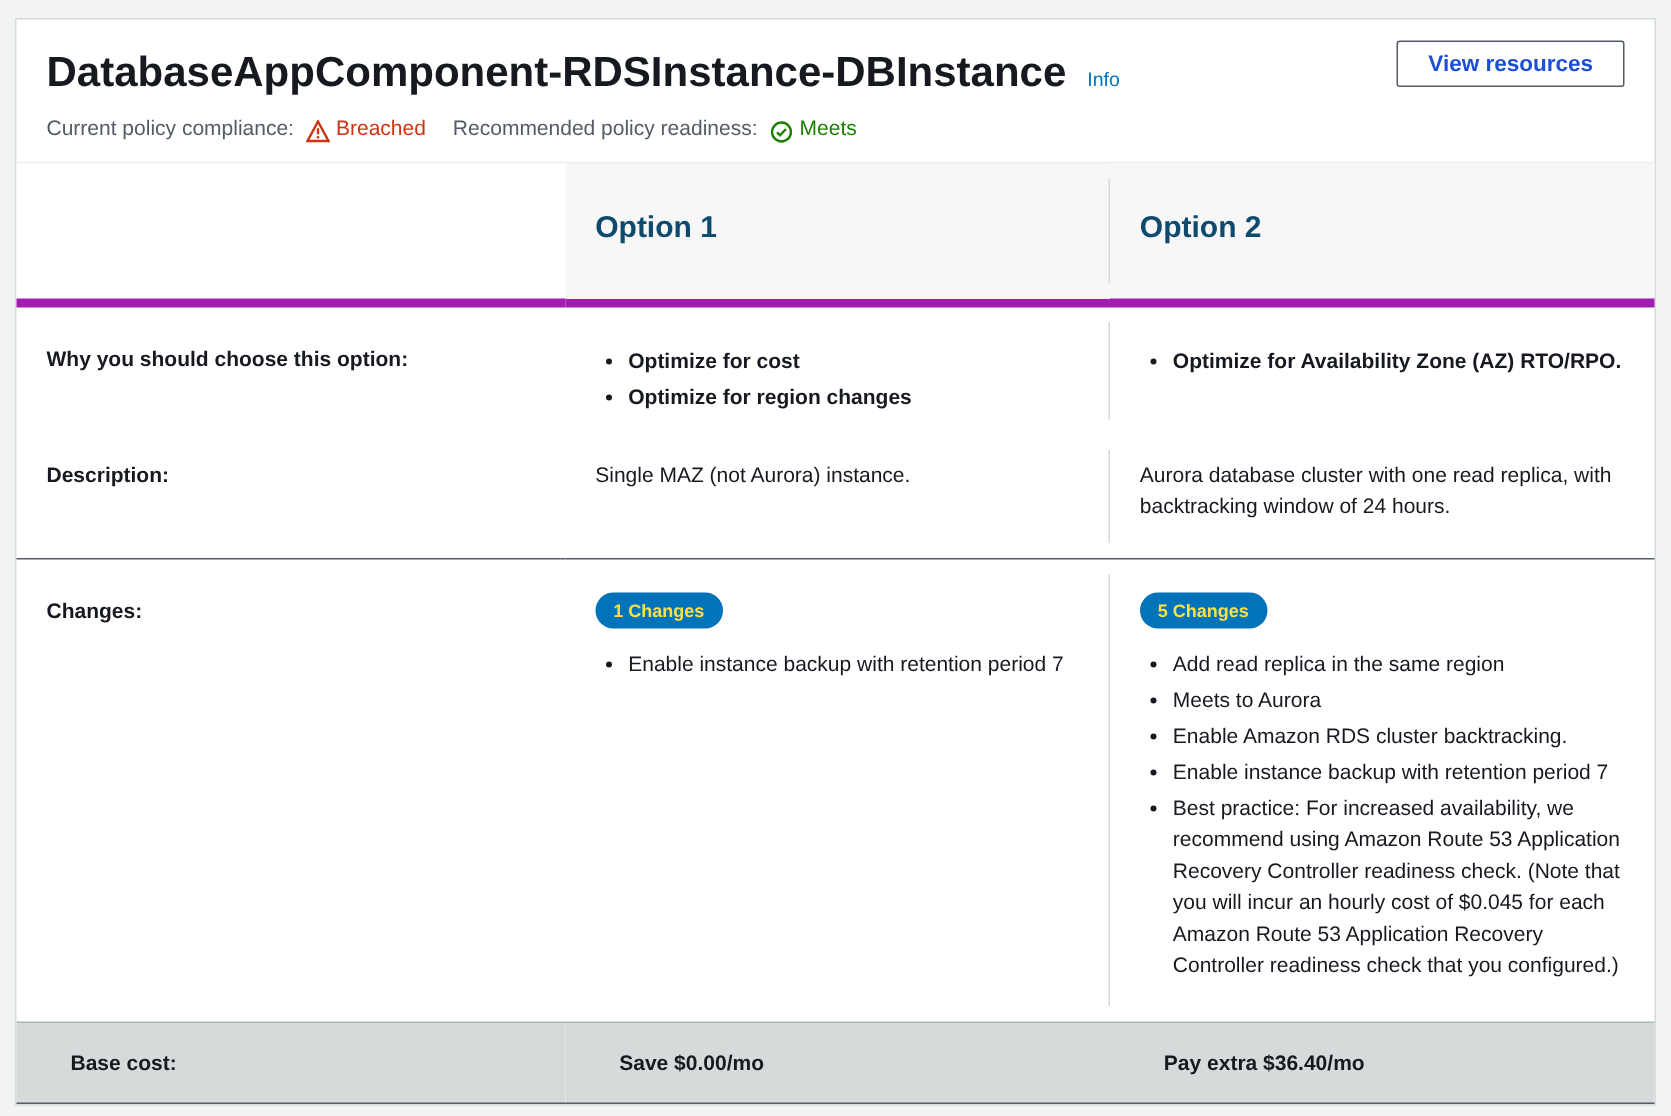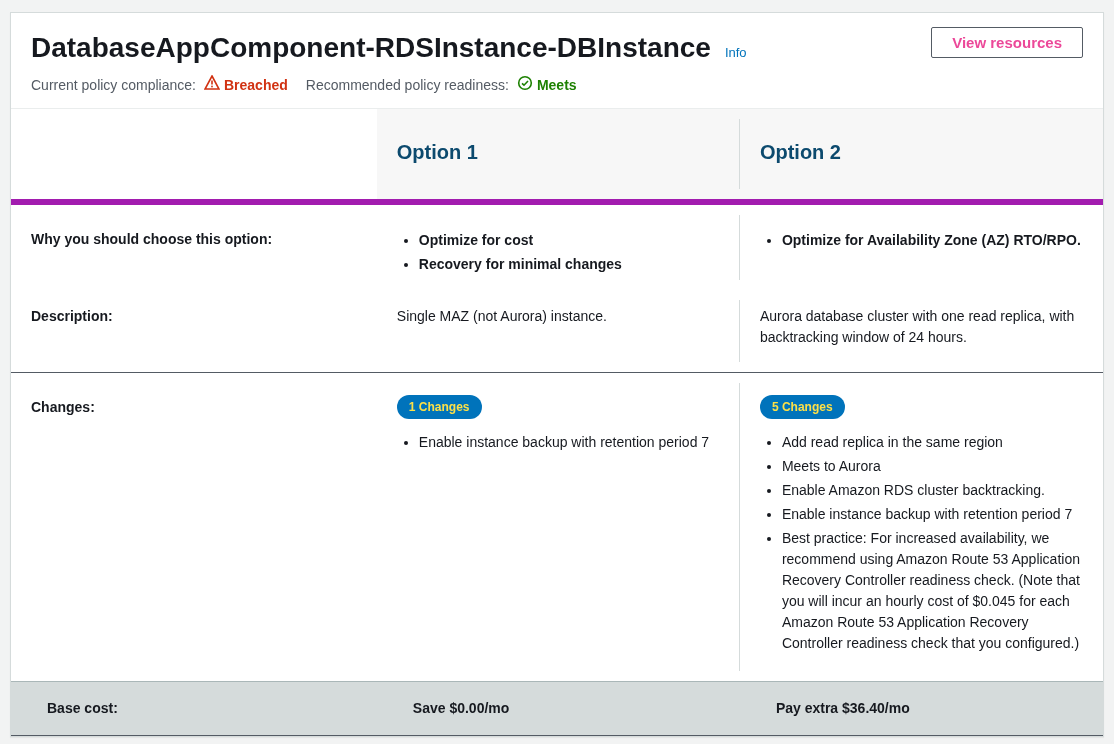--- a/index.html
+++ b/index.html
@@ -22,32 +22,32 @@
     justify-content: space-between;
     align-items: flex-start;
     padding: 14px 20px 12px 20px;
     border-bottom: 1px solid #eaeded;
   }
   .title-line { display: flex; align-items: baseline; gap: 14px; }
   .title { font-size: 28px; font-weight: 700; }
   .info-link { font-size: 13px; color: #0073bb; font-weight: 400; cursor: pointer; }
   .subline { margin-top: 6px; display: flex; align-items: center; gap: 18px; font-size: 14px; color: #545b64; }
   .compliance-group { display:flex; align-items:center; gap:8px; }
-  .status { display: inline-flex; align-items: flex-start; gap: 4px; font-weight: 700; }
+  .status { display: inline-flex; align-items: flex-end; gap: 4px; font-weight: 400; }
   .status.breached { color: #d13212; }
   .status.meets { color: #1d8102; }
   .icon { width: 16px; height: 16px; display: inline-block; }
   .btn {
     background: #fff;
     border: 1px solid #545b64;
     border-radius: 2px;
     padding: 6px 20px;
     font-size: 15px;
     font-weight: 700;
-    color: #ec4899;
+    color: #1d4ed8;
     cursor: pointer;
     white-space: nowrap;
   }
   table.options {
     width: 100%;
     border-collapse: collapse;
     table-layout: fixed;
   }
   col.label-col { width: 33.5%; }
   col.opt-col { width: 33.25%; }
@@ -162,21 +162,21 @@
         <th class="first"></th>
         <th class="middle">Option 1</th>
         <th>Option 2</th>
       </tr>
 
       <tr>
         <td class="label"><span>Why you should choose this option</span>:</td>
         <td class="mid">
           <ul class="bullets bold">
                 <li>Optimize for cost</li>
-                <li>Recovery for minimal changes</li>
+                <li>Optimize for region changes</li>
               </ul>
         </td>
         <td class="right">
           <ul class="bullets bold">
                 <li>Optimize for Availability Zone (AZ) RTO/RPO.</li>
               </ul>
         </td>
       </tr>
 
       <tr>

